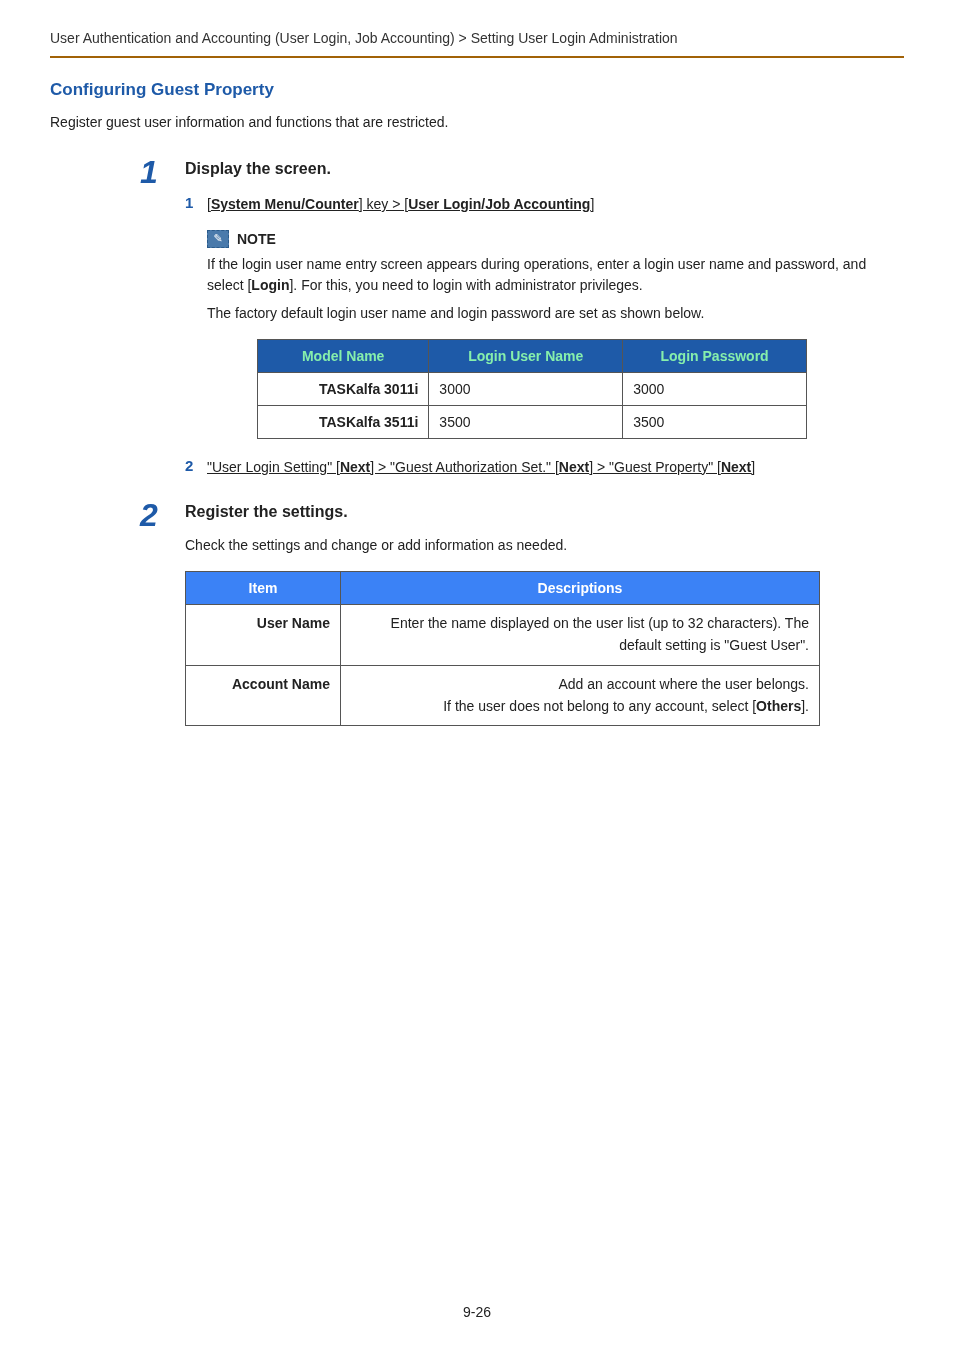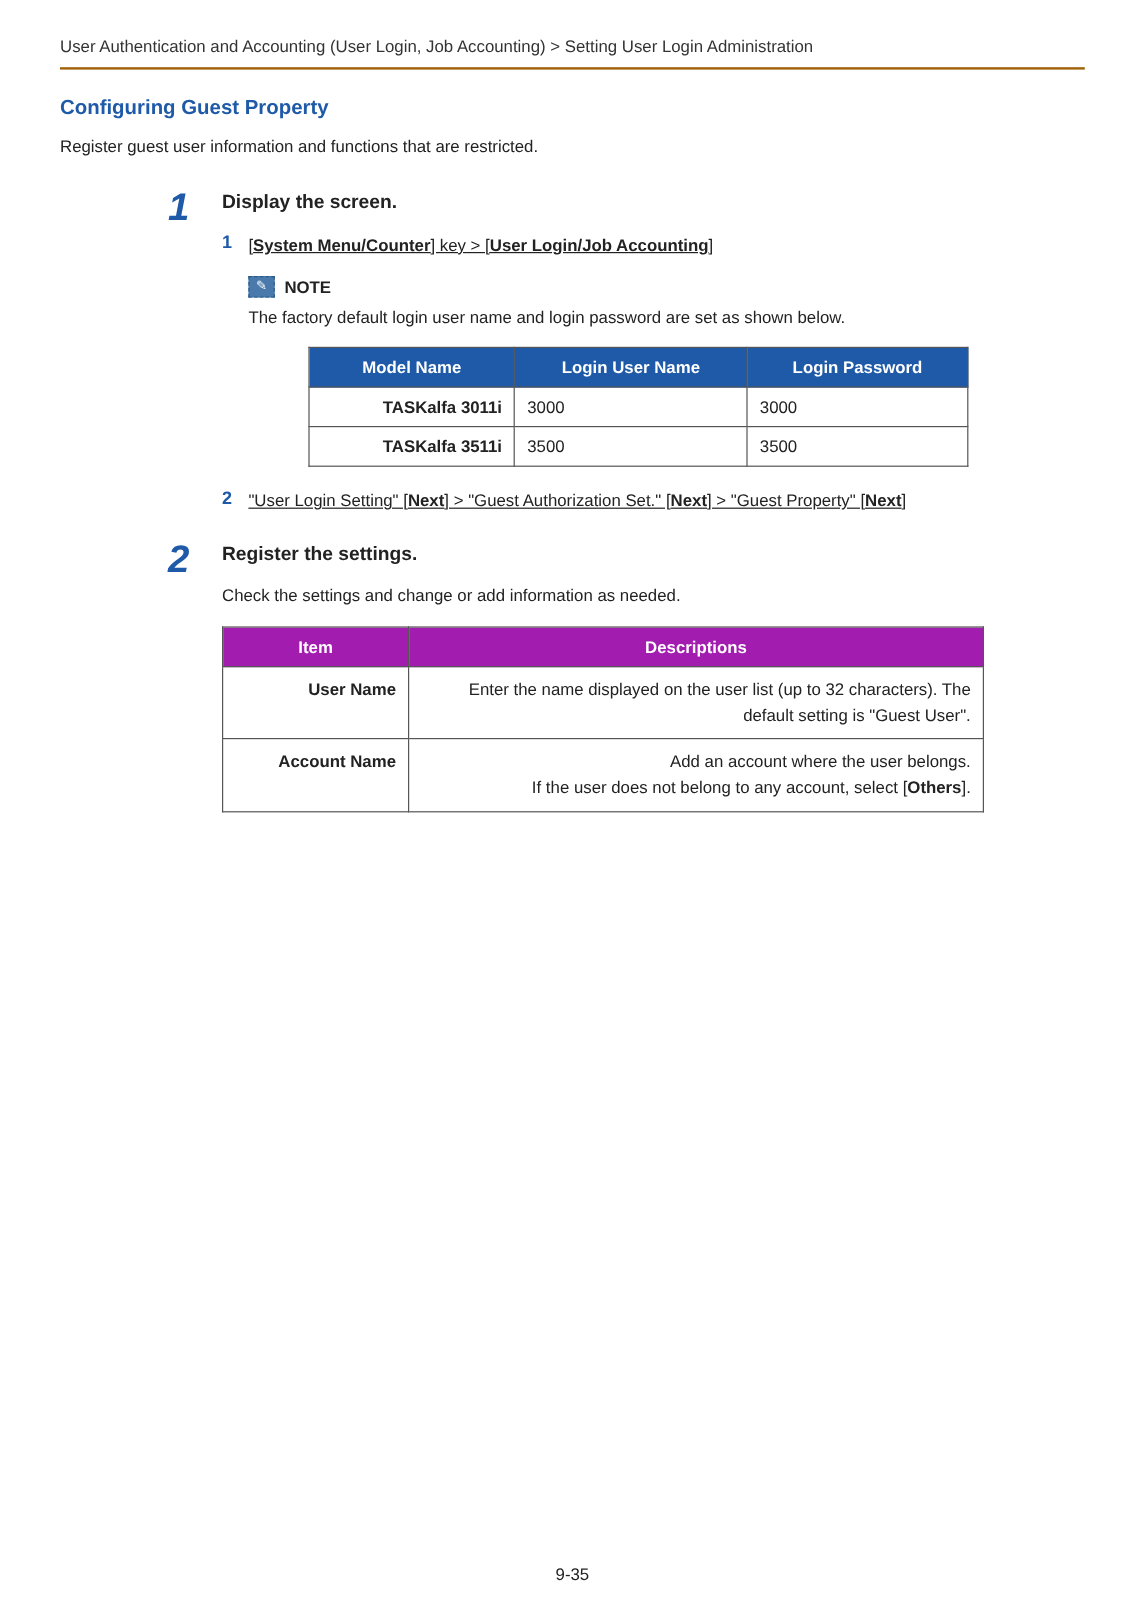--- a/index.html
+++ b/index.html
@@ -101,21 +101,21 @@
       margin-bottom: 6px;
     }
     .note-text .b { font-weight: bold; }
     .ltable {
       border-collapse: collapse;
       margin: 14px 0 14px 50px;
       width: 550px;
     }
     .ltable th {
       background: #1e5aa8;
-      color: #ffffff;
+      color: #86efac;
       font-weight: bold;
       font-size: 14px;
       padding: 8px 10px;
       border: 1px solid #555;
       text-align: center;
     }
     .ltable td {
       font-size: 14px;
       padding: 8px 10px;
       border: 1px solid #555;
@@ -123,21 +123,21 @@
     .ltable td.mname { font-weight: bold; text-align: right; }
     .step2-text {
       font-size: 14px;
       margin-bottom: 18px;
     }
     .stable {
       border-collapse: collapse;
       width: 635px;
     }
     .stable th {
-      background: #a21caf;
+      background: #3b82f6;
       color: #fff;
       font-weight: bold;
       font-size: 14px;
       padding: 8px 10px;
       border: 1px solid #555;
       text-align: center;
     }
     .stable th.col1 { width: 155px; }
     .stable td {
       font-size: 14px;
@@ -175,20 +175,23 @@
     <div class="substep-num">1</div>
     <div class="substep-text">
       <span>[</span><span class="b">System Menu/Counter</span><span>] key &gt; [</span><span class="b">User Login/Job Accounting</span><span>]</span>
     </div>
   </div>
 
   <div class="note-block">
     <div class="note-header">
       <div class="note-icon">✎</div>
       <div class="note-label">NOTE</div>
+    </div>
+    <div class="note-text">
+      <span>If the login user name entry screen appears during operations, enter a login user name and password, and select [</span><span class="b">Login</span><span>]. For this, you need to login with administrator privileges.</span>
     </div>
     <div class="note-text">The factory default login user name and login password are set as shown below.</div>
 
     <table class="ltable">
       <thead>
         <tr>
           <th>Model Name</th>
           <th>Login User Name</th>
           <th>Login Password</th>
         </tr>
@@ -237,13 +240,13 @@
         <td class="iname">Account Name</td>
         <td>
           <span>Add an account where the user belongs.</span><br>
           <span>If the user does not belong to any account, select [</span><span class="b">Others</span><span>].</span>
         </td>
       </tr>
     </tbody>
   </table>
 </div>
 
-<div class="page-num">9-35</div>
+<div class="page-num">9-26</div>
 
 </body></html>

